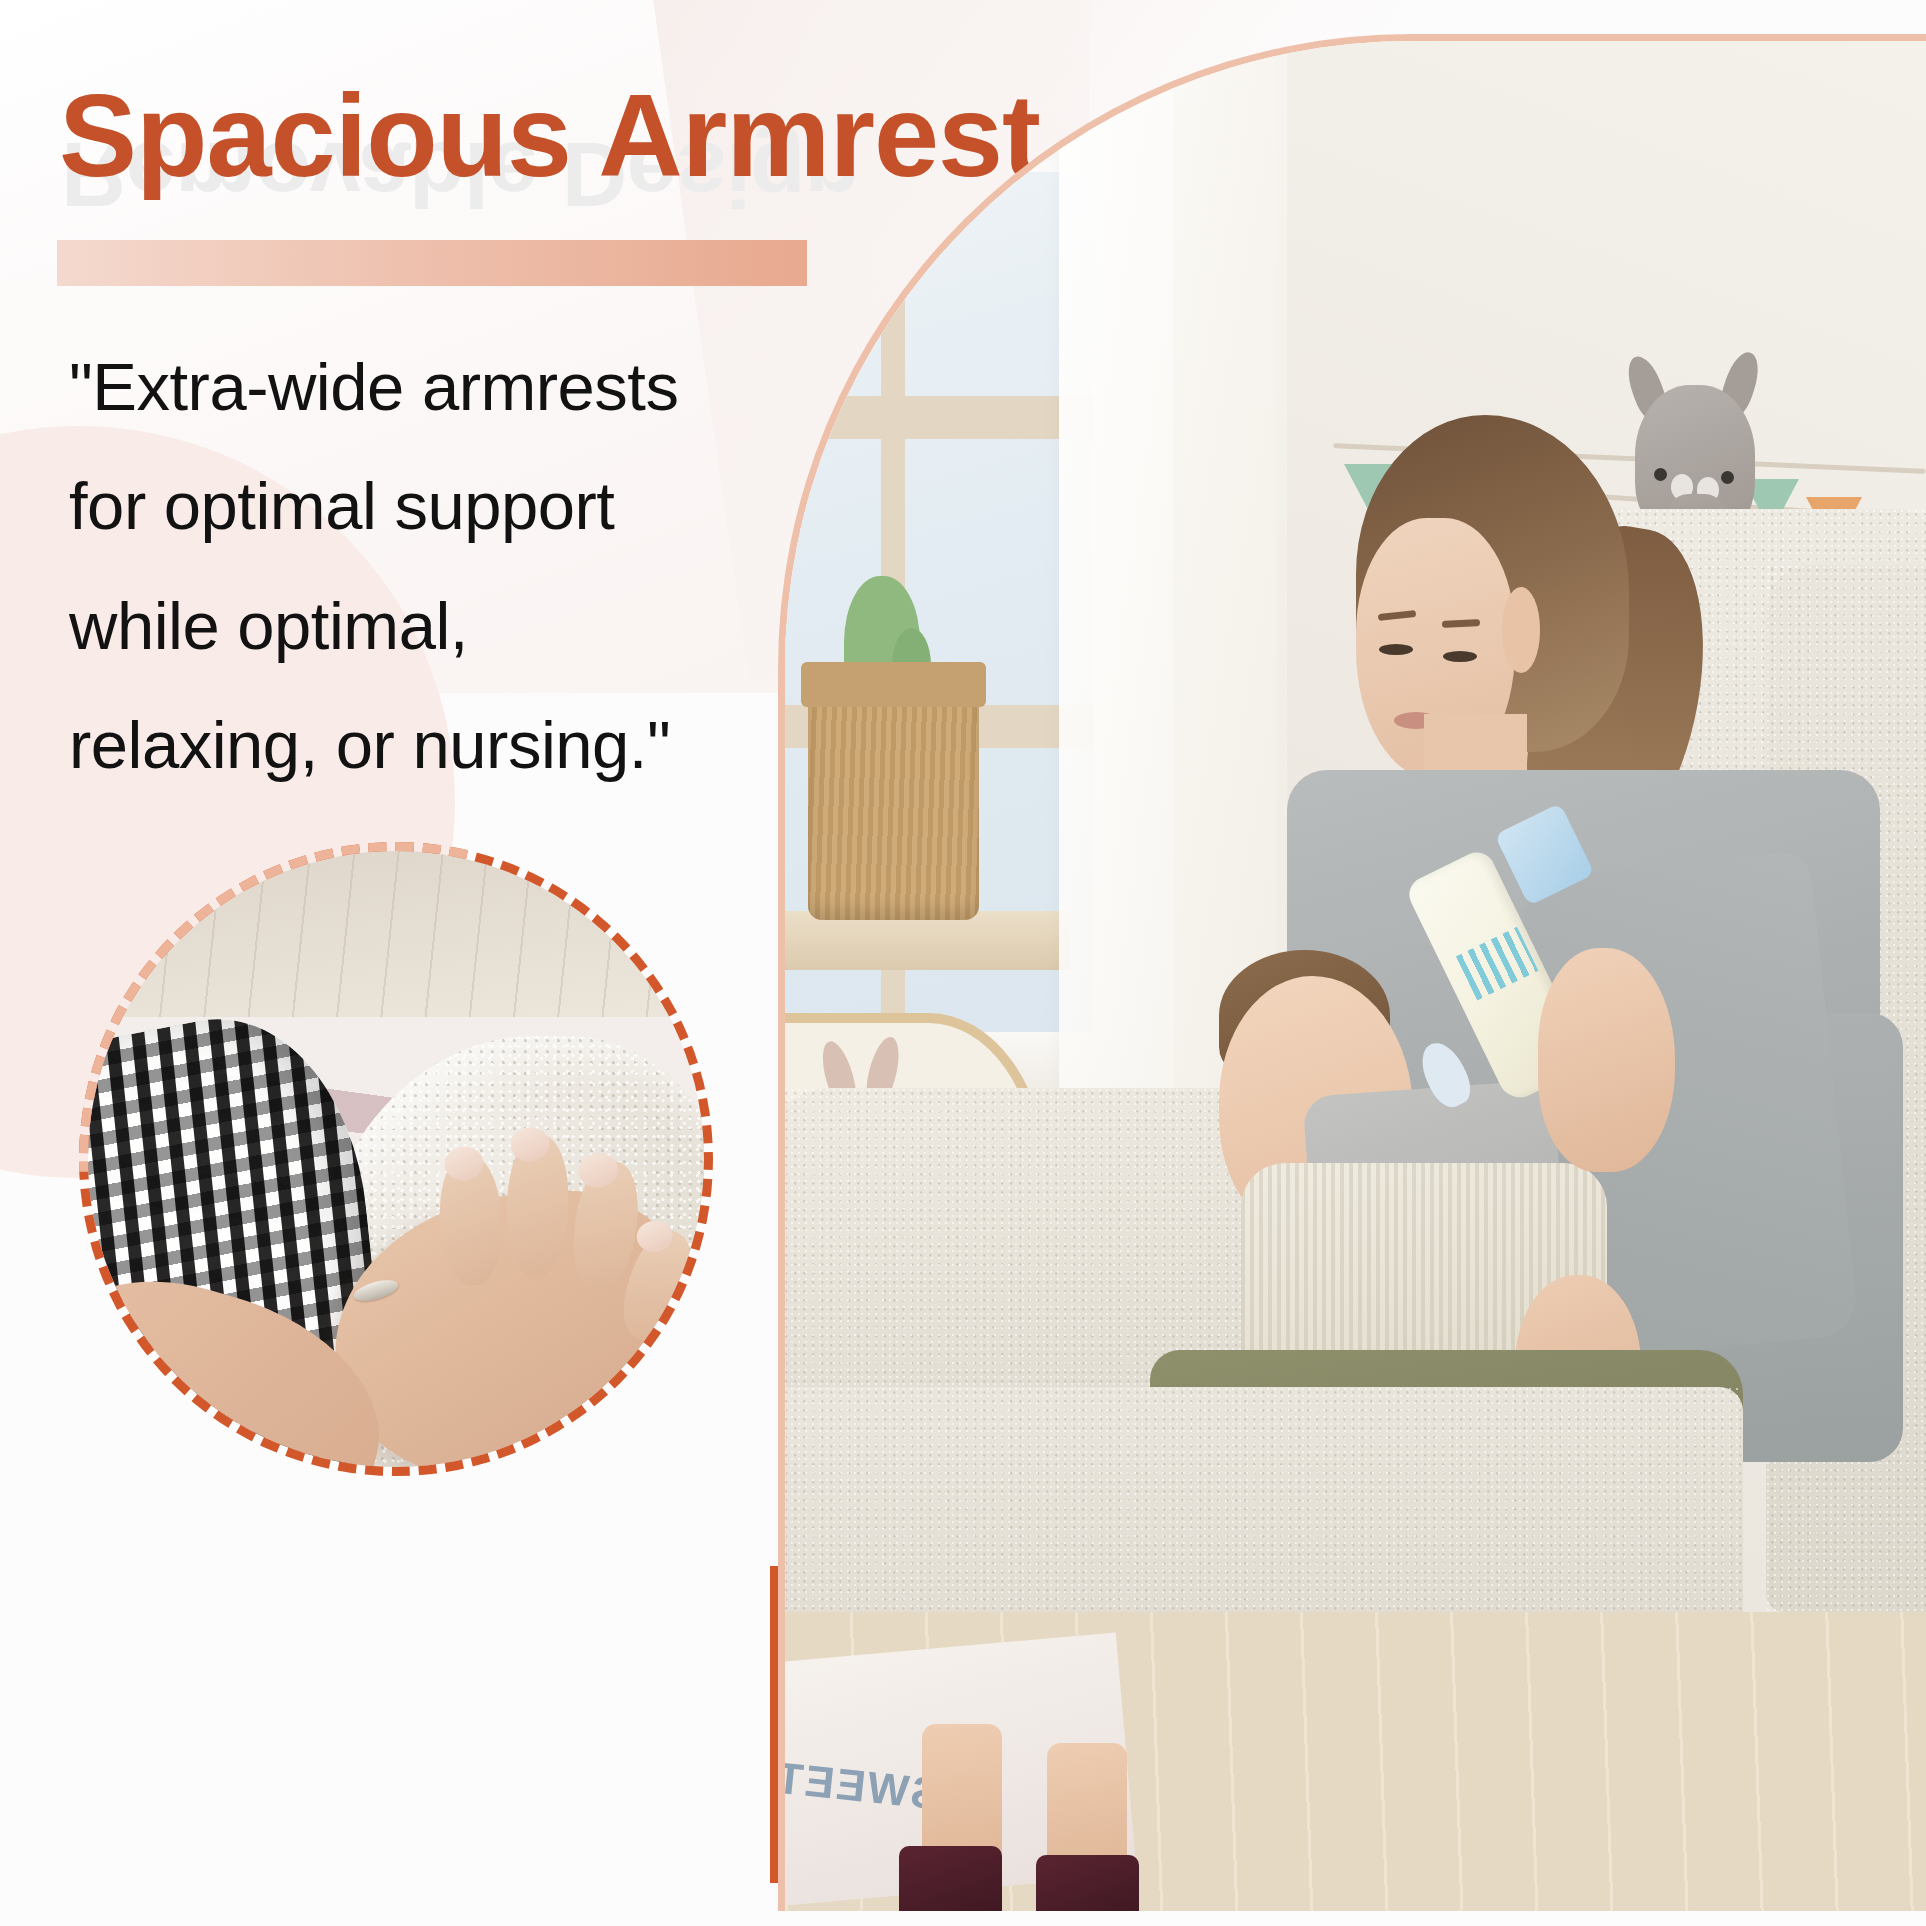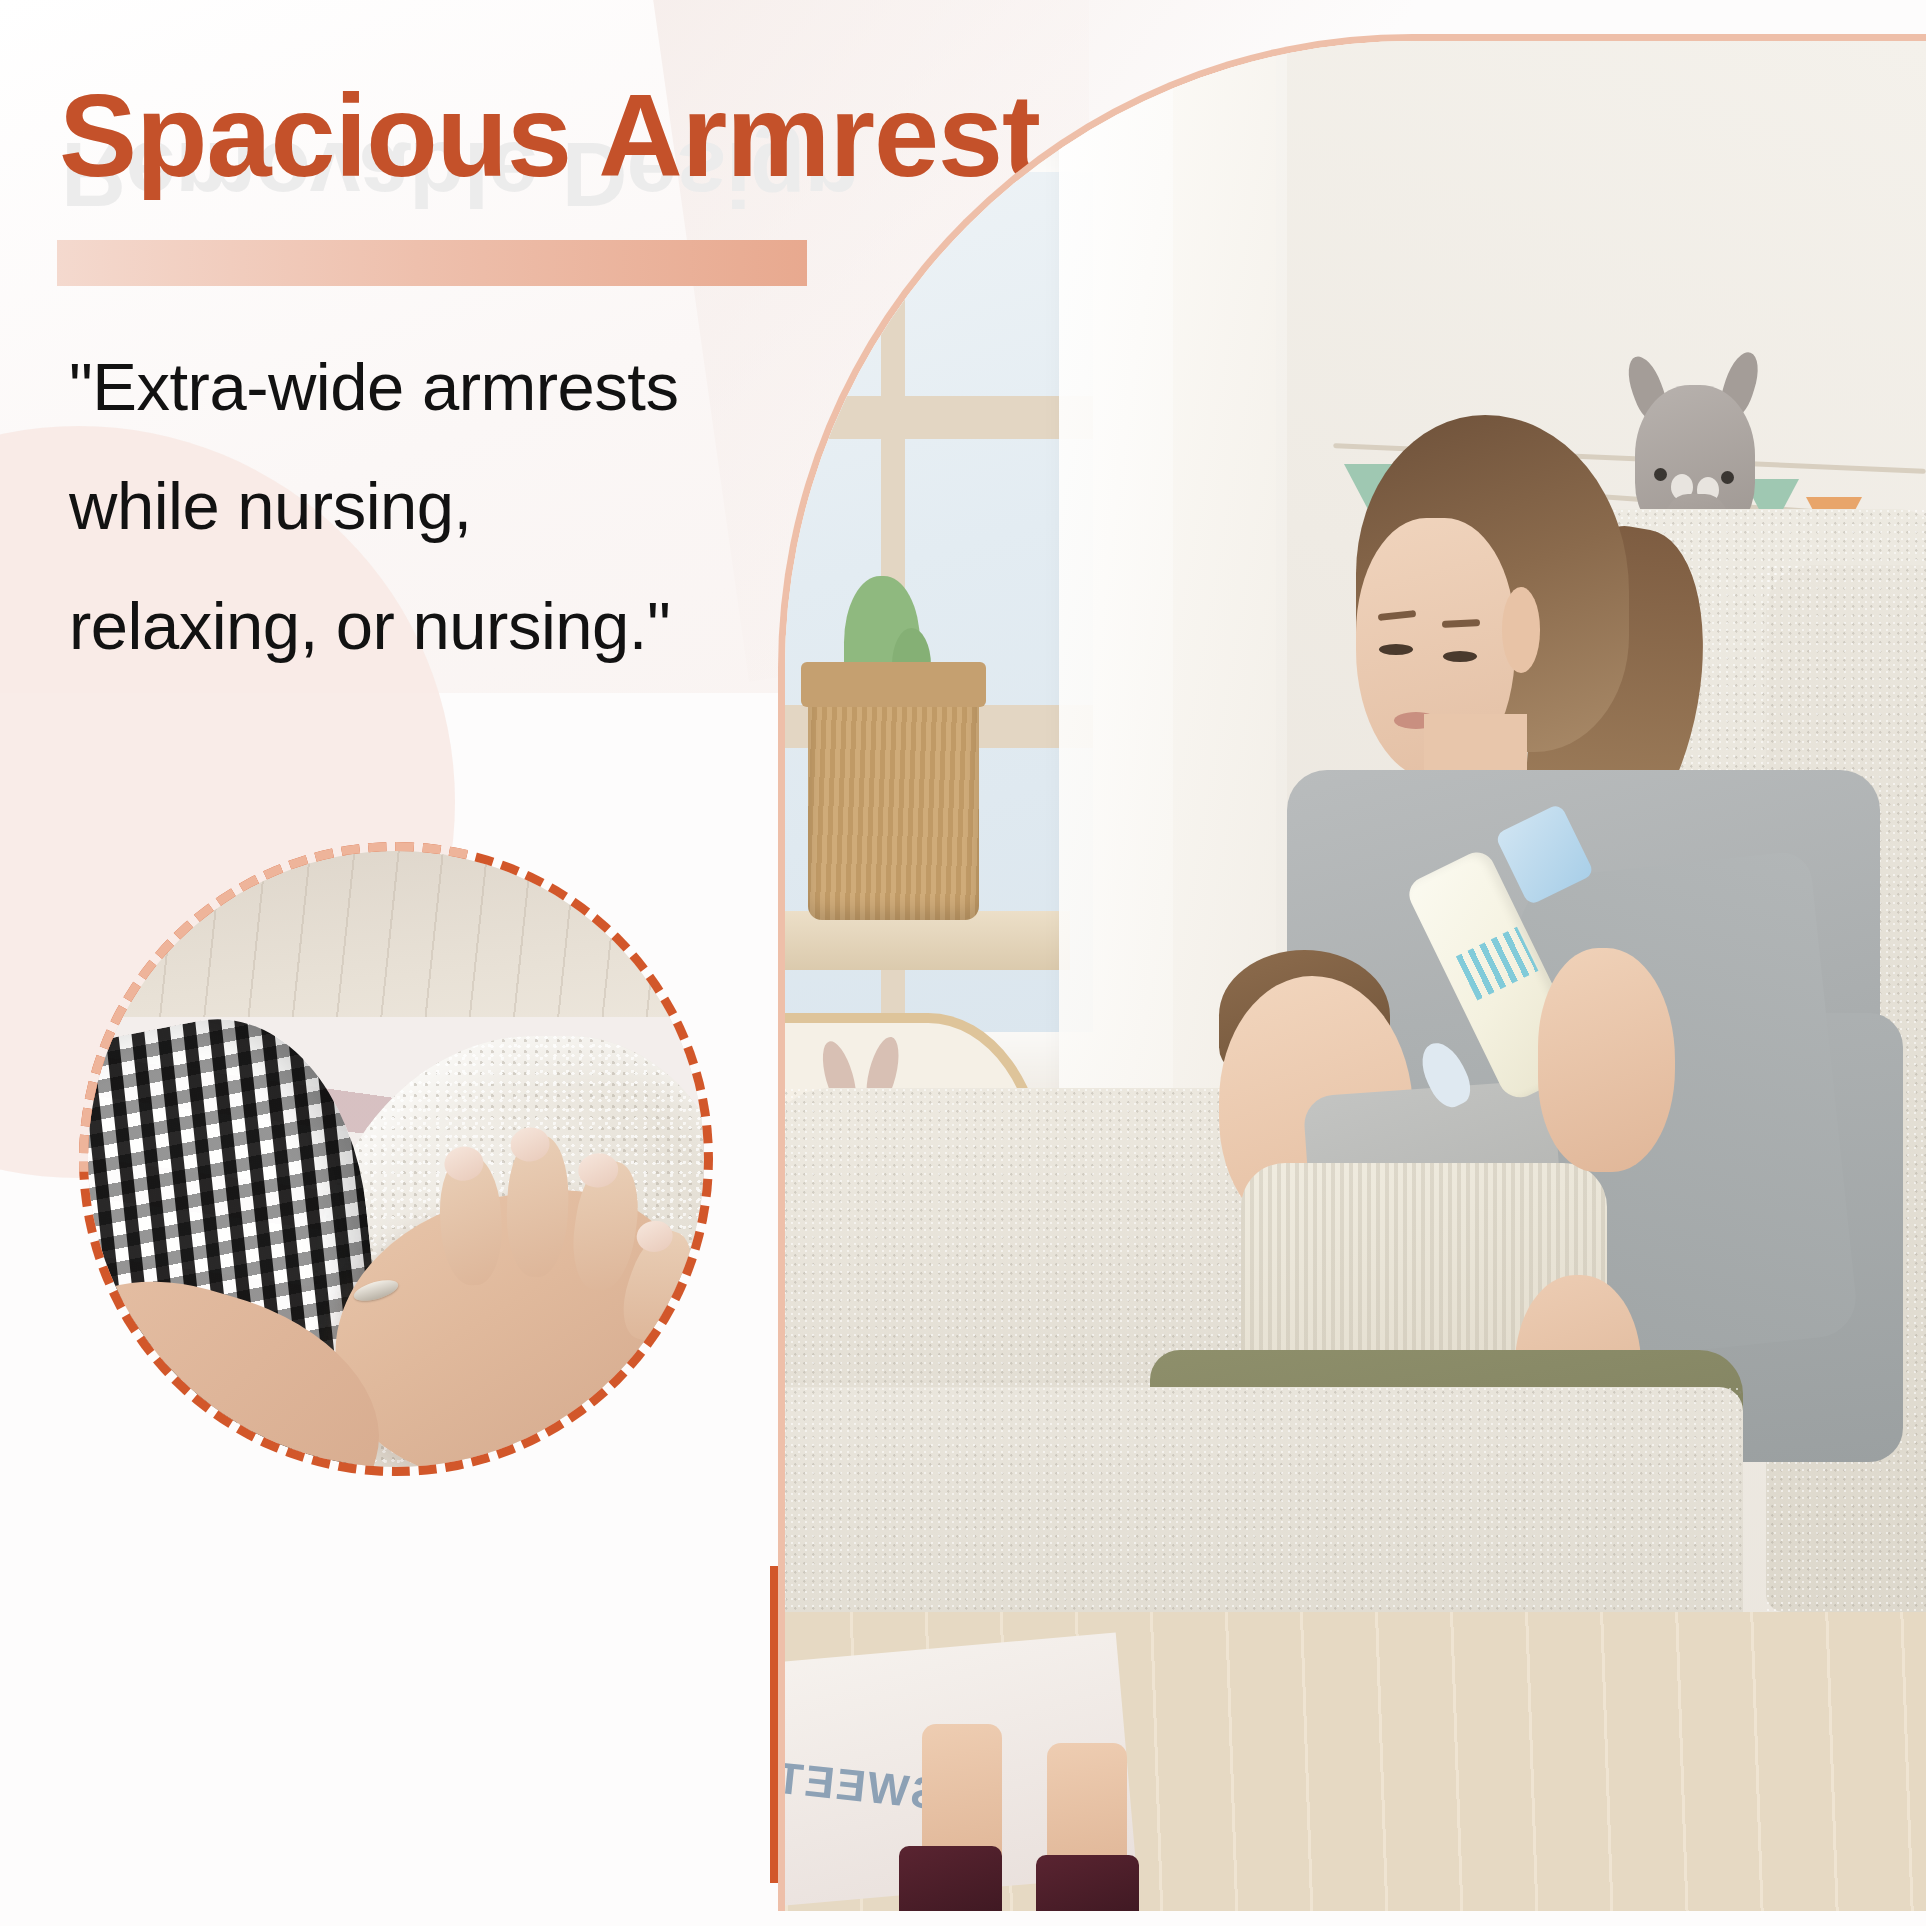--- a/index.html
+++ b/index.html
@@ -481,21 +481,22 @@
   <div class="diag-sheen"></div>
   <div class="blob-pink"></div>
 
   <div class="ghost-text">Removable Design</div>
 
   <div class="headline-rule"></div>
   <h1 class="headline">Spacious Armrest</h1>
 
   <div class="quote">
     <div class="quote-line">"Extra-wide armrests</div>
-    <div class="quote-line">while nursing,</div>
+    <div class="quote-line">for optimal support</div>
+    <div class="quote-line">while optimal,</div>
     <div class="quote-line">relaxing, or nursing."</div>
   </div>
 
   <div class="circle-wrap">
     <div class="circle-photo">
       <div class="ci-floor"></div>
       <div class="ci-rug"></div>
       <div class="ci-arm">
         <div class="ci-seam"></div>
       </div>

